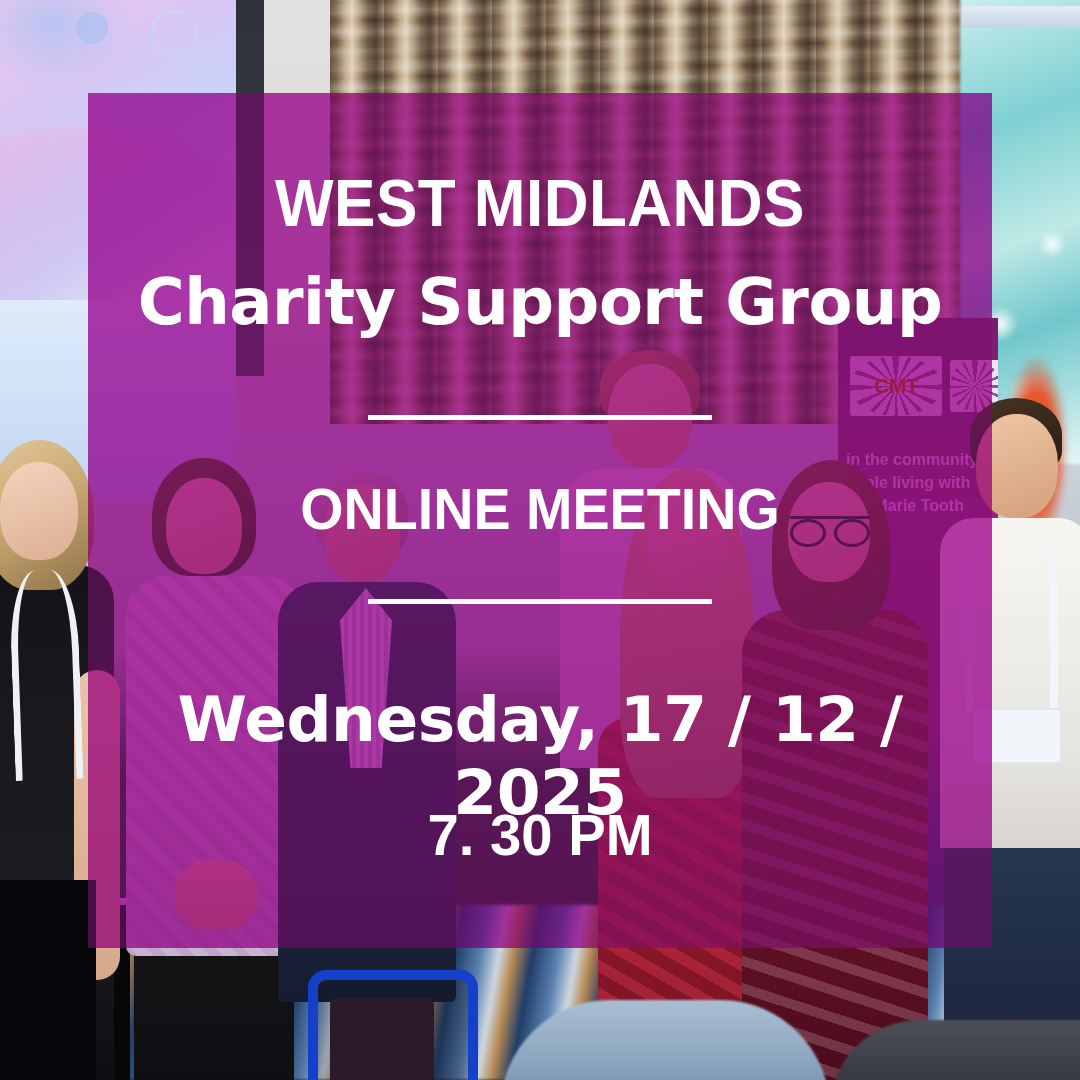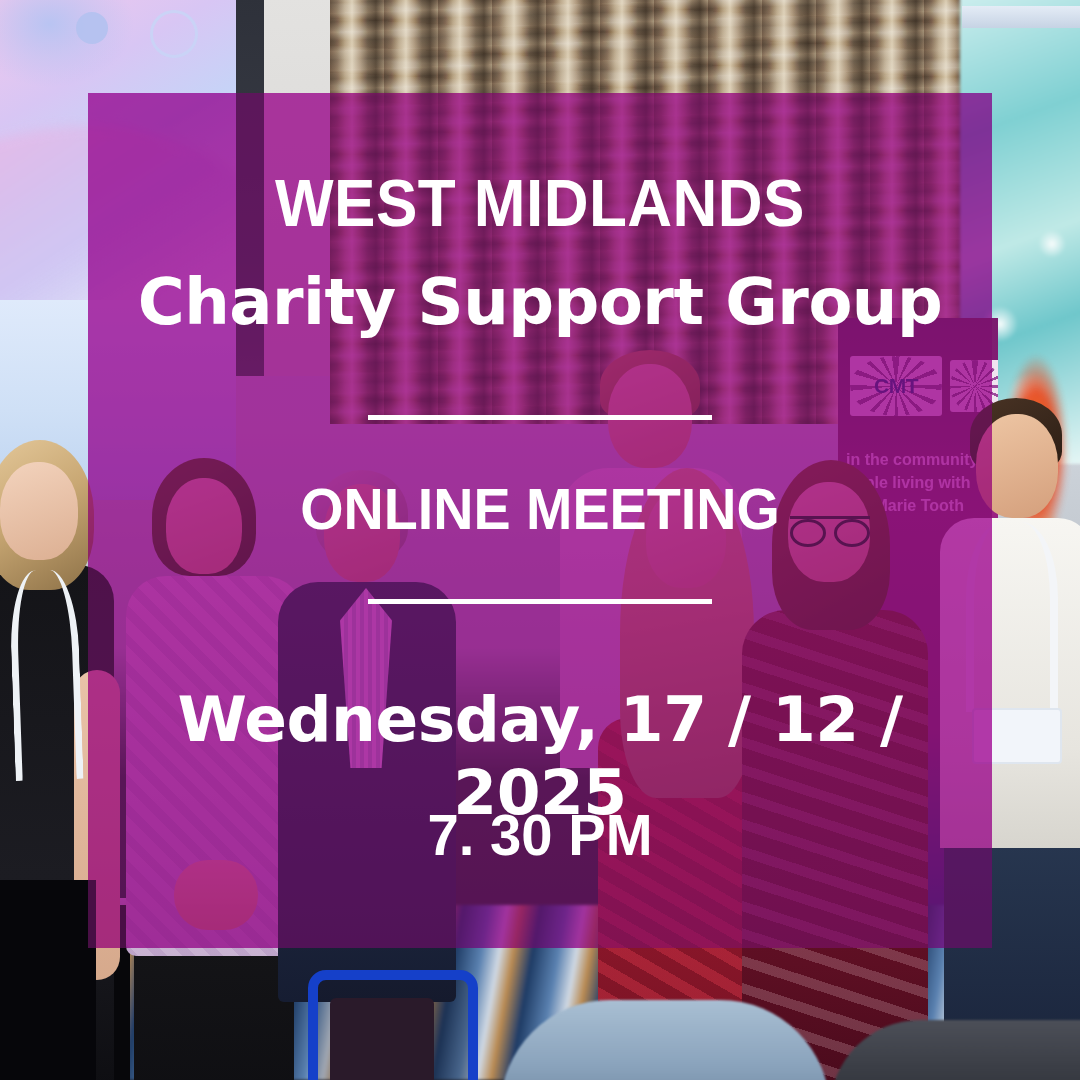--- a/index.html
+++ b/index.html
@@ -109,21 +109,21 @@
   .sunburst {
     position:absolute; inset:0;
     background:
       repeating-conic-gradient(from 0deg at 50% 50%,
         #8e2f8e 0deg 7deg, rgba(0,0,0,0) 7deg 22deg);
     border-radius:50%;
     opacity:.85;
   }
   .cmt-text {
     position:absolute; left:0; right:0; top:18px; text-align:center;
-    color:#4c1d95; font-weight:700; font-size:21px; letter-spacing:-.5px;
+    color:#c2410c; font-weight:700; font-size:21px; letter-spacing:-.5px;
   }
   .banner-lines {
     position:absolute; left:8px; top:130px; right:6px;
     color:#f0d6ee; font-size:16px; font-weight:700; line-height:1.45;
   }
   .banner-lines2 {
     position:absolute; left:6px; top:330px; right:4px;
     color:#e8c8e6; font-size:16px; font-weight:700; line-height:1.55;
     opacity:.92;
   }

